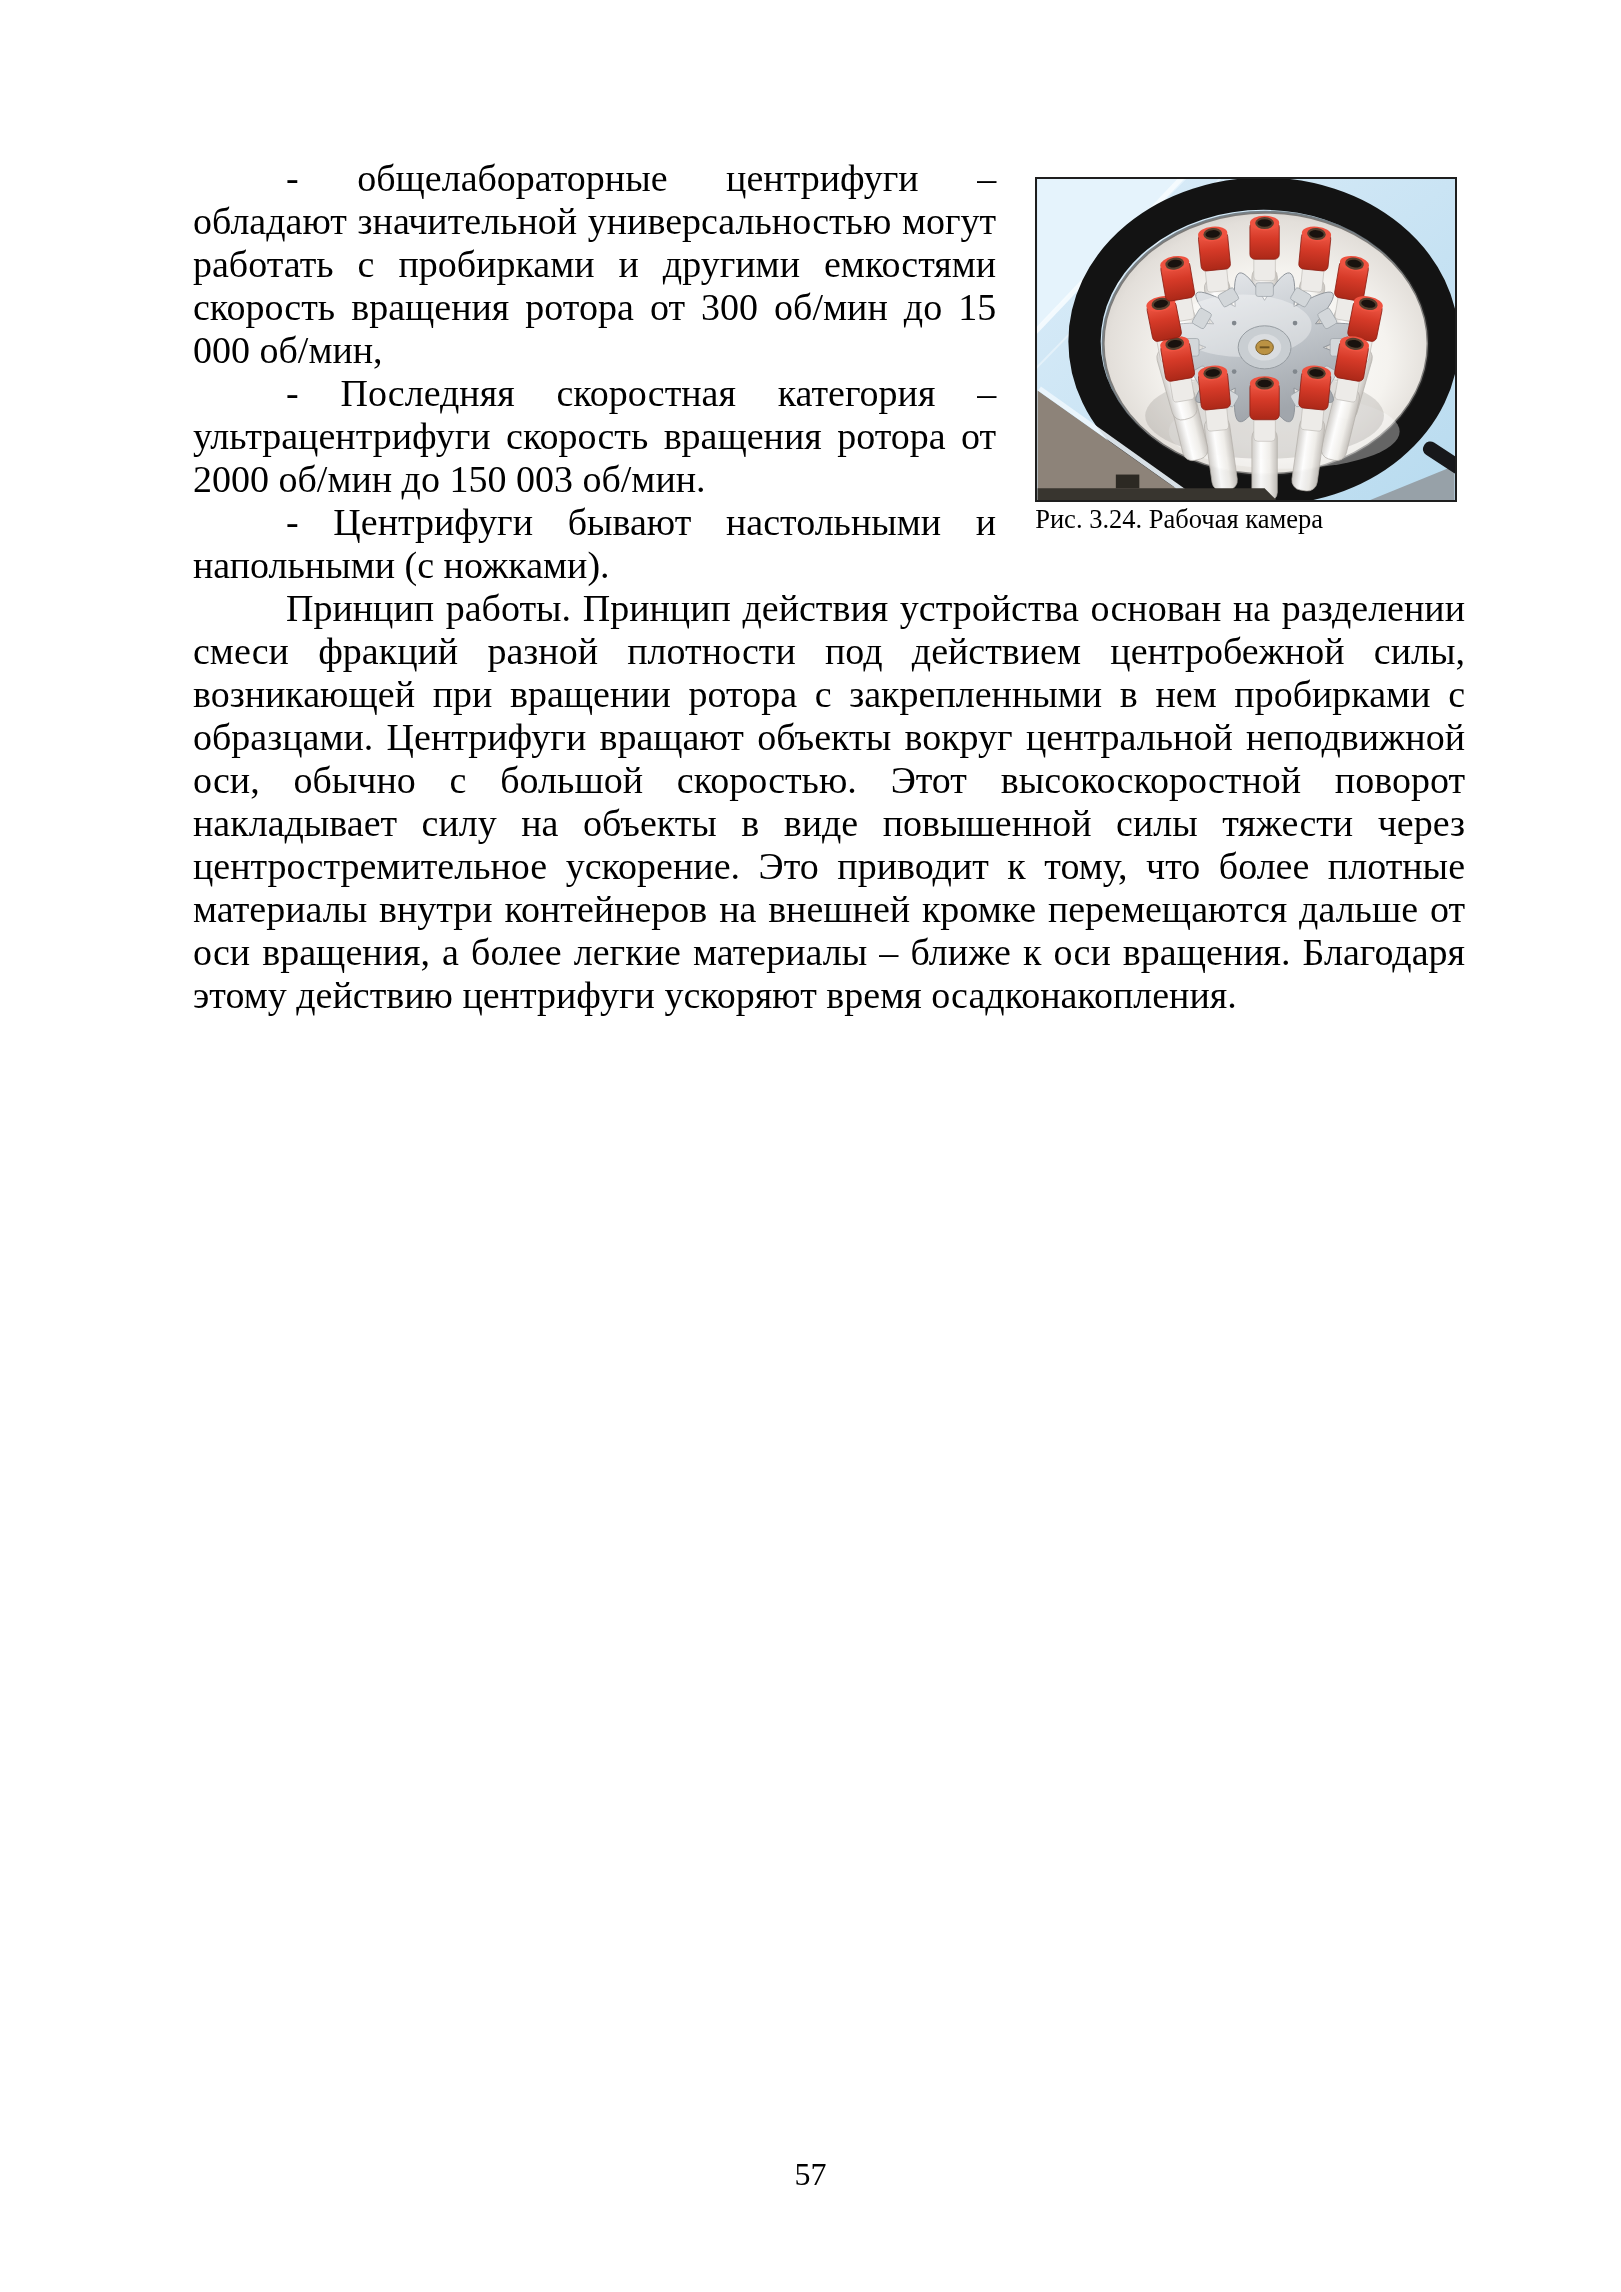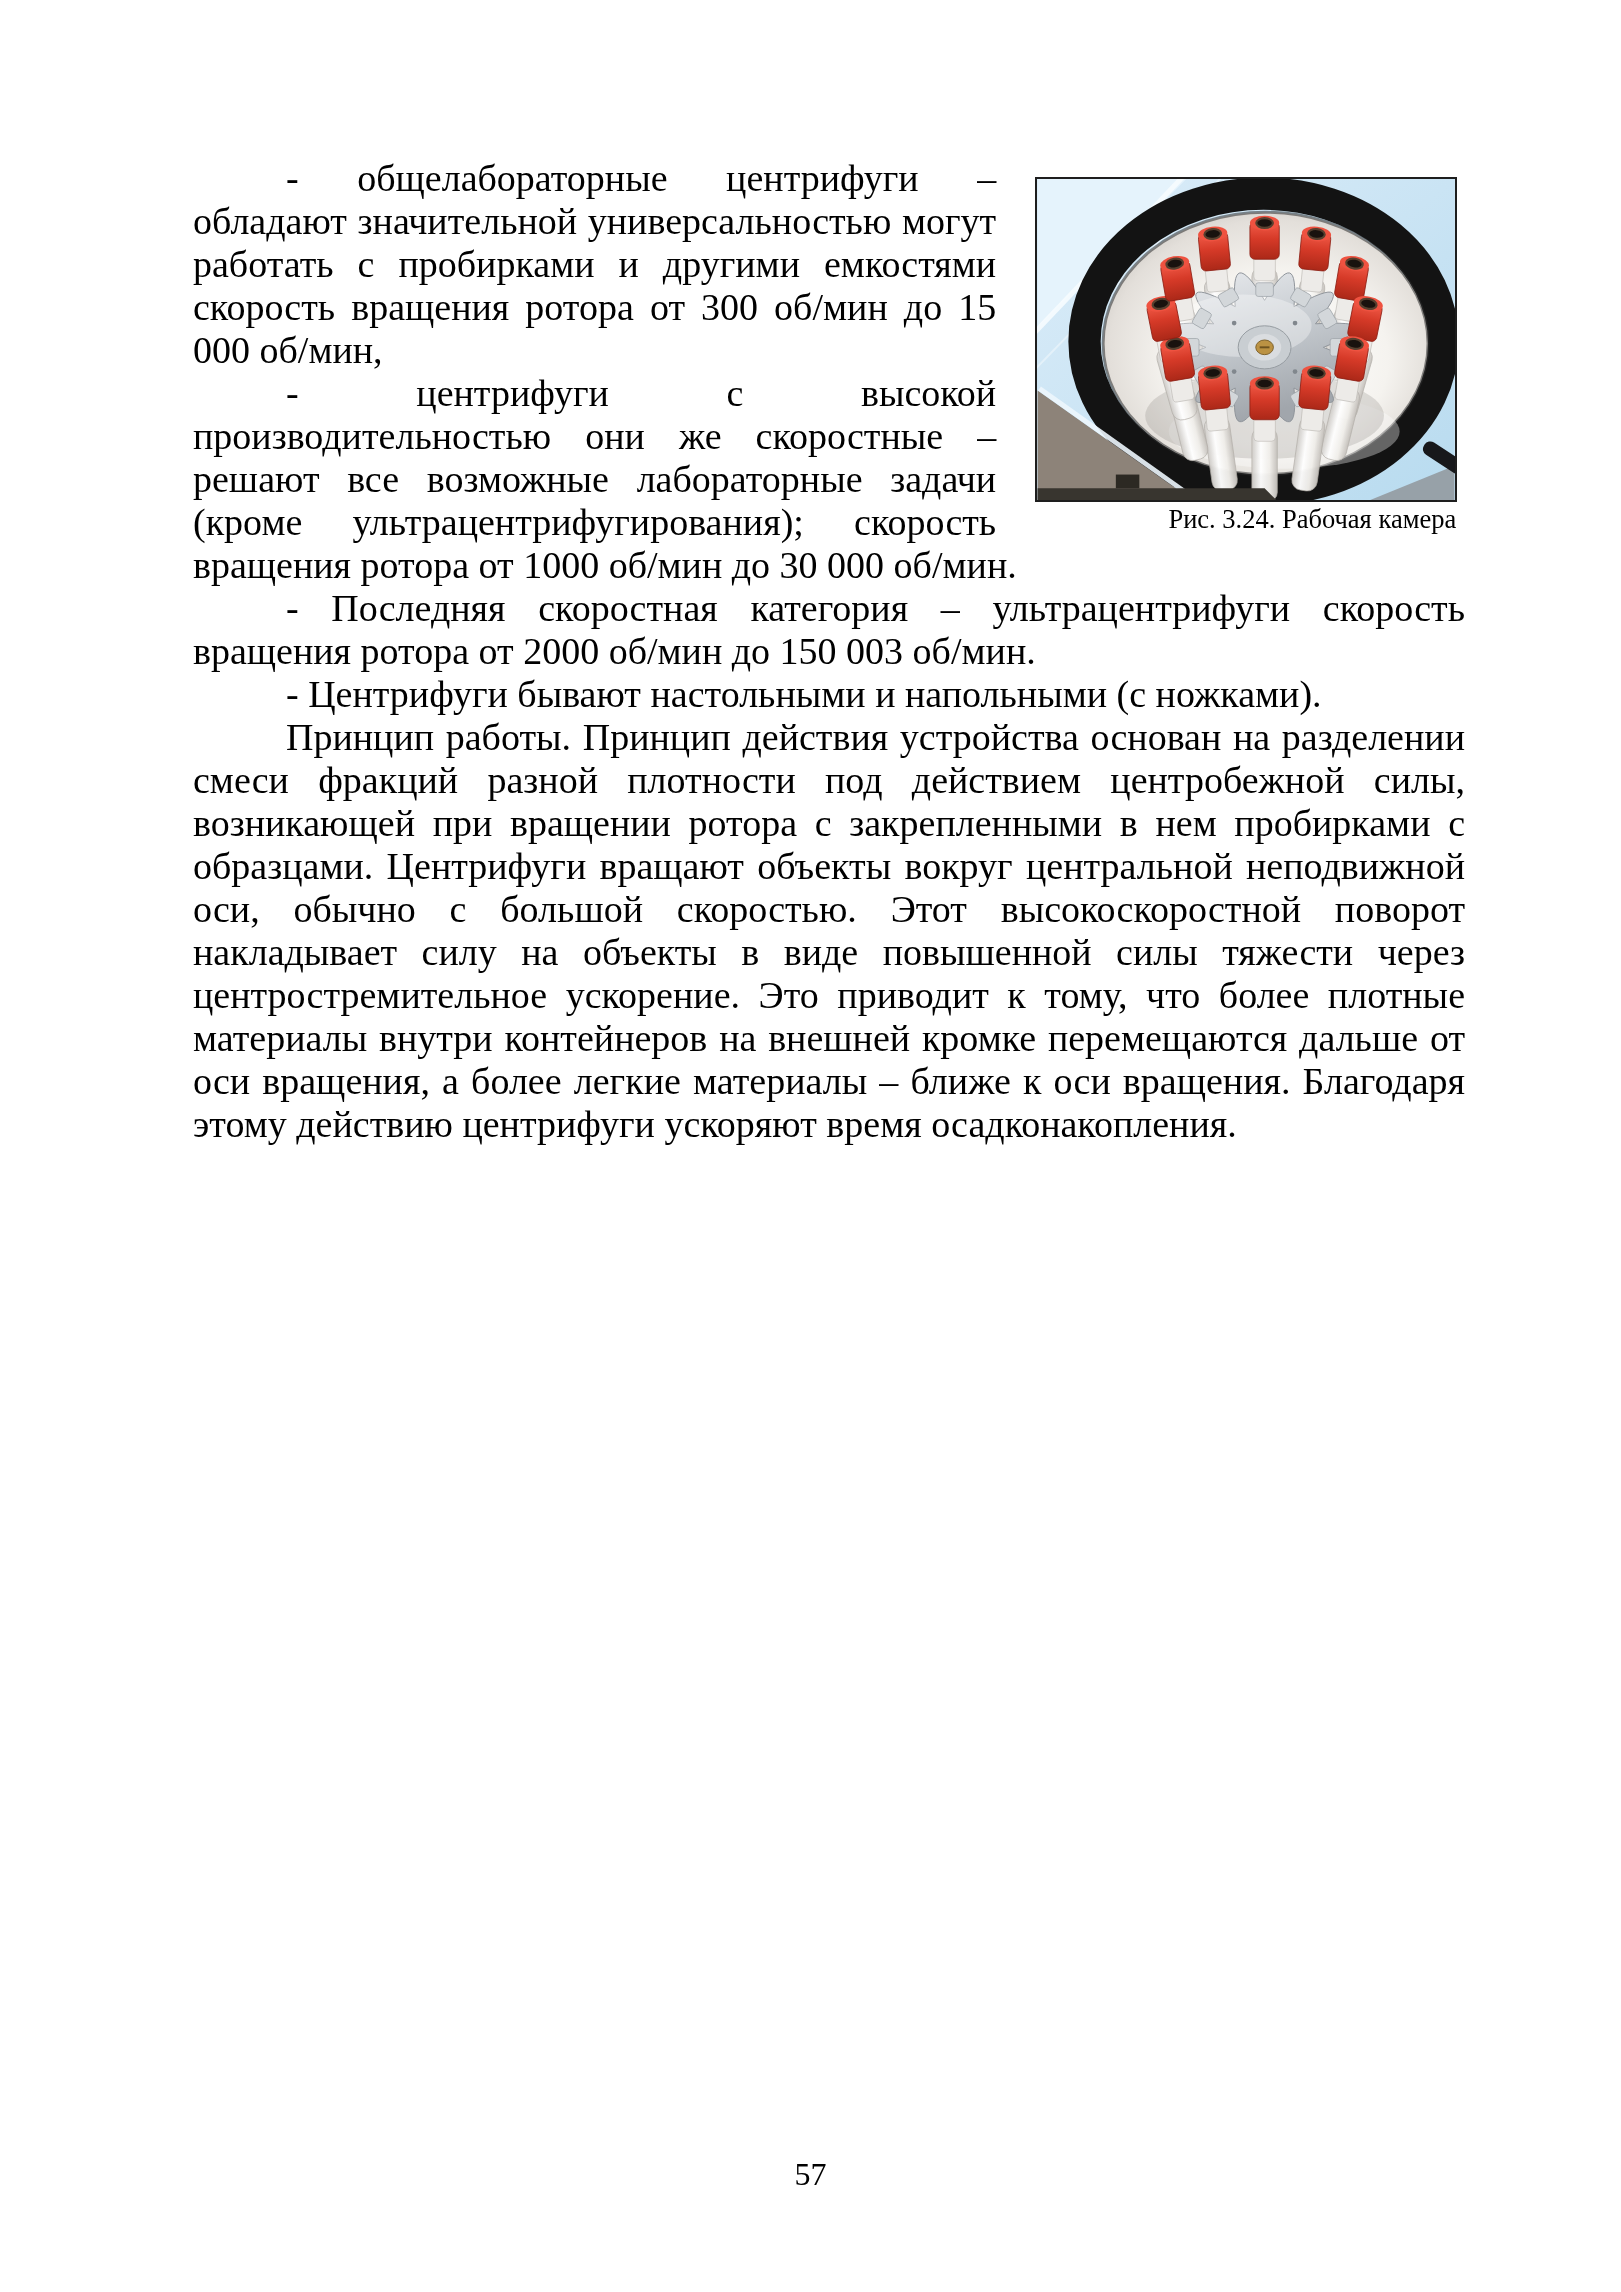--- a/index.html
+++ b/index.html
@@ -35,21 +35,21 @@
     width: 418px; height: 321px;
     border: 2px solid #1e1e1e;
     box-sizing: content-box;
     background: #cfe6f5;
   }
   .photo svg { display: block; }
   figcaption {
     margin-top: 3.9px;
     font-size: 26.5px;
     line-height: 29px;
-    text-align: right;
+    text-align: left;
     color: #000;
     text-indent: 0;
   }
   .page-number {
     position: absolute;
     left: 0; right: 0;
     top: 2156px;
     text-align: center;
     font-size: 32px;
     color: #000;
@@ -225,20 +225,19 @@
         <polygon points="0,316 232,316 244,328 0,328" fill="#38352f"></polygon>
         <rect x="80" y="302" width="24" height="14" fill="#2c2923"></rect>
         <polygon points="340,328 426,293 426,328" fill="#97a1a8"></polygon>
         <rect x="392" y="274" width="48" height="15" rx="7" transform="rotate(33 410 282)" fill="#17181b"></rect>
       </svg>
     </div>
     <figcaption>Рис. 3.24. Рабочая камера</figcaption>
   </figure>
 
   <p class="body-text">- общелабораторные центрифуги – обладают значительной универсальностью могут работать с пробирками и другими емкостями скорость вращения ротора от 300 об/мин до 15 000 об/мин,</p>
-  <p class="body-text">- центрифуги с высокой производительностью они же скоростные – решают все возможные лабораторные задачи (кроме ультрацентрифугирования); скорость вращения ротора от 1000 об/мин до 30 000 об/мин.</p>
   <p class="body-text">- Последняя скоростная категория – ультрацентрифуги скорость вращения ротора от 2000 об/мин до 150 003 об/мин.</p>
   <p class="body-text">- Центрифуги бывают настольными и напольными (с ножками).</p>
   <p class="body-text"><b>Принцип работы.</b><span> Принцип действия устройства основан на разделении смеси фракций разной плотности под действием центробежной силы, возникающей при вращении ротора с закрепленными в нем пробирками с образцами. Центрифуги вращают объекты вокруг центральной неподвижной оси, обычно с большой скоростью. Этот высокоскоростной поворот накладывает силу на объекты в виде повышенной силы тяжести через центростремительное ускорение. Это приводит к тому, что более плотные материалы внутри контейнеров на внешней кромке перемещаются дальше от оси вращения, а более легкие материалы – ближе к оси вращения. Благодаря этому действию центрифуги ускоряют время осадконакопления.</span></p>
 
   <div class="page-number">57</div>
 </main>
 
 
 </body></html>

